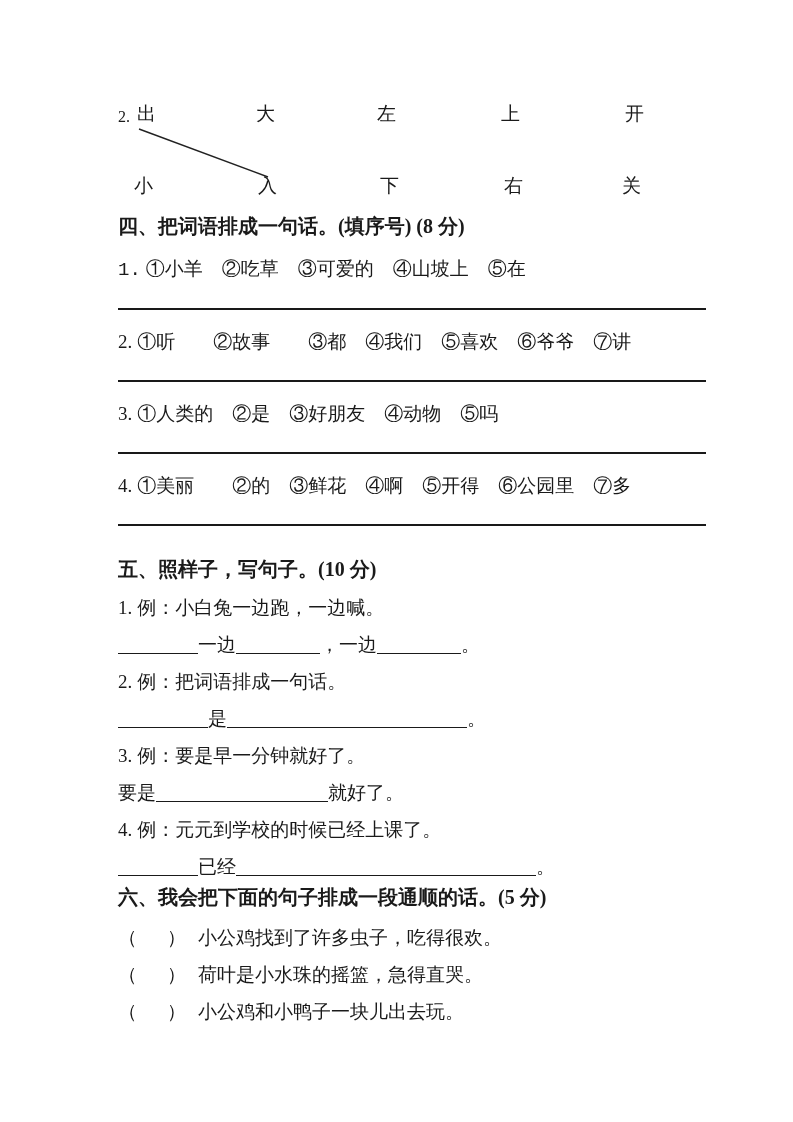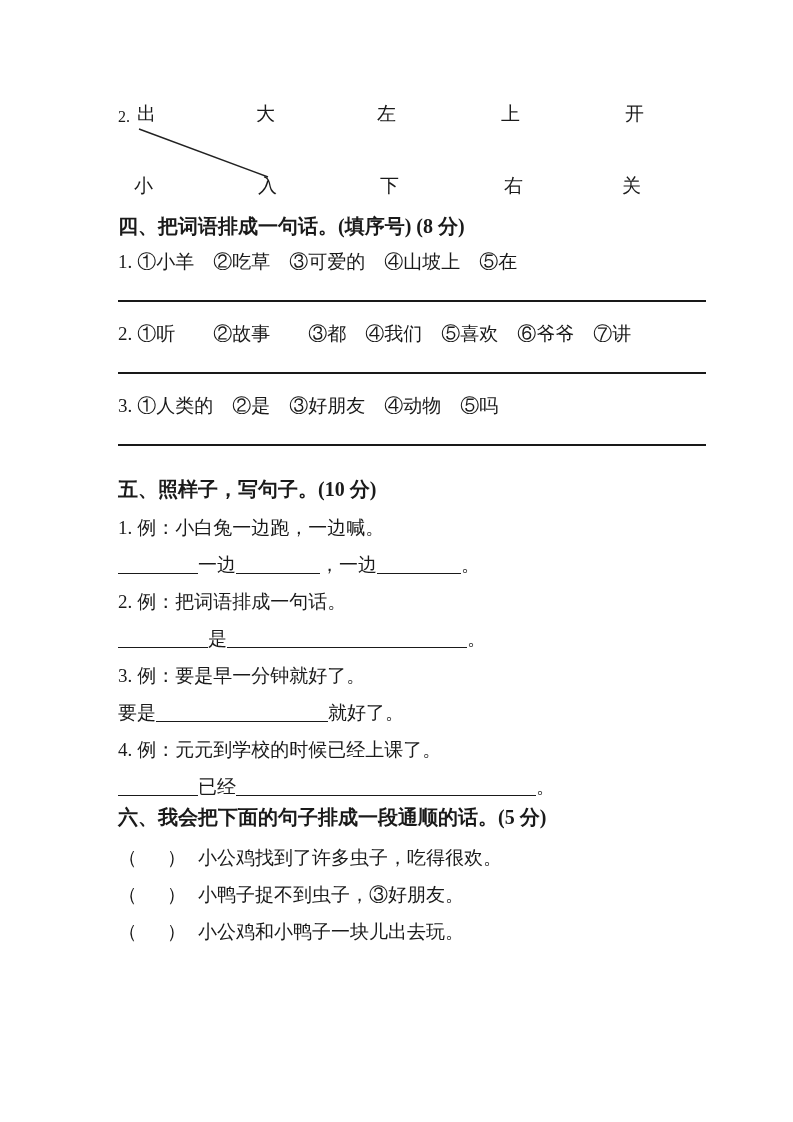--- a/index.html
+++ b/index.html
@@ -19,21 +19,21 @@
   .match-svg{position:absolute;left:0;top:0;}
 
   
   .sec-heading{margin:0;font-size:20px;font-weight:700;line-height:24px;white-space:pre-wrap;}
   .mt-h4{margin-top:17px;}
   .mt-h5{margin-top:31px;}
   .mt-h6{margin-top:0;}
 
   
   .q4-item{margin-top:21px;}
-  .q4-item.first{margin-top:13px;}
+  .q4-item.first{margin-top:21px;font-family:Liberation Mono, monospace;}
   .q4-text{line-height:22px;white-space:pre-wrap;}
   .answer-line{height:27px;border-bottom:2px solid #191919;}
 
   
   .rows{margin-top:8px;}
   .row{line-height:37px;white-space:pre-wrap;}
   .qnum{margin-right:5px;}
 
   
   .blank{display:inline-block;height:0;border-bottom:1.6px solid #1a1a1a;position:relative;top:3px;}
@@ -77,38 +77,42 @@
       <div class="answer-line"></div>
     </div>
     <div class="q4-item">
       <div class="q4-text"><span class="qnum">2.</span><span>①听　　②故事　　③都　④我们　⑤喜欢　⑥爷爷　⑦讲</span></div>
       <div class="answer-line"></div>
     </div>
     <div class="q4-item">
       <div class="q4-text"><span class="qnum">3.</span><span>①人类的　②是　③好朋友　④动物　⑤吗</span></div>
       <div class="answer-line"></div>
     </div>
+    <div class="q4-item">
+      <div class="q4-text"><span class="qnum">4.</span><span>①美丽　　②的　③鲜花　④啊　⑤开得　⑥公园里　⑦多</span></div>
+      <div class="answer-line"></div>
+    </div>
 
     <h2 class="sec-heading mt-h5">五、照样子，写句子。(10 分)</h2>
     <div class="rows">
 
       <div class="row"><span class="qnum">1.</span><span>例：小白兔一边跑，一边喊。</span></div>
       <div class="row"><span class="blank w80"></span><span>一边</span><span class="blank w84"></span><span>，一边</span><span class="blank w84"></span><span>。</span></div>
 
       <div class="row"><span class="qnum">2.</span><span>例：把词语排成一句话。</span></div>
       <div class="row"><span class="blank w90"></span><span>是</span><span class="blank w240"></span><span>。</span></div>
 
       <div class="row"><span class="qnum">3.</span><span>例：要是早一分钟就好了。</span></div>
       <div class="row"><span>要是</span><span class="blank w172"></span><span>就好了。</span></div>
 
       <div class="row"><span class="qnum">4.</span><span>例：元元到学校的时候已经上课了。</span></div>
       <div class="row"><span class="blank w80"></span><span>已经</span><span class="blank w300"></span><span>。</span></div>
     </div>
 
     <h2 class="sec-heading mt-h6">六、我会把下面的句子排成一段通顺的话。(5 分)</h2>
     <div class="rows" style="margin-top:10px;">
       <div class="row"><span>（</span><span class="paren-gap"></span><span class="pclose">）</span><span>小公鸡找到了许多虫子，吃得很欢。</span></div>
-      <div class="row"><span>（</span><span class="paren-gap"></span><span class="pclose">）</span><span>小鸭子捉不到虫子，③好朋友。</span></div>
+      <div class="row"><span>（</span><span class="paren-gap"></span><span class="pclose">）</span><span>荷叶是小水珠的摇篮，急得直哭。</span></div>
       <div class="row"><span>（</span><span class="paren-gap"></span><span class="pclose">）</span><span>小公鸡和小鸭子一块儿出去玩。</span></div>
     </div>
 
   </div>
 </div>
 
 </body></html>

